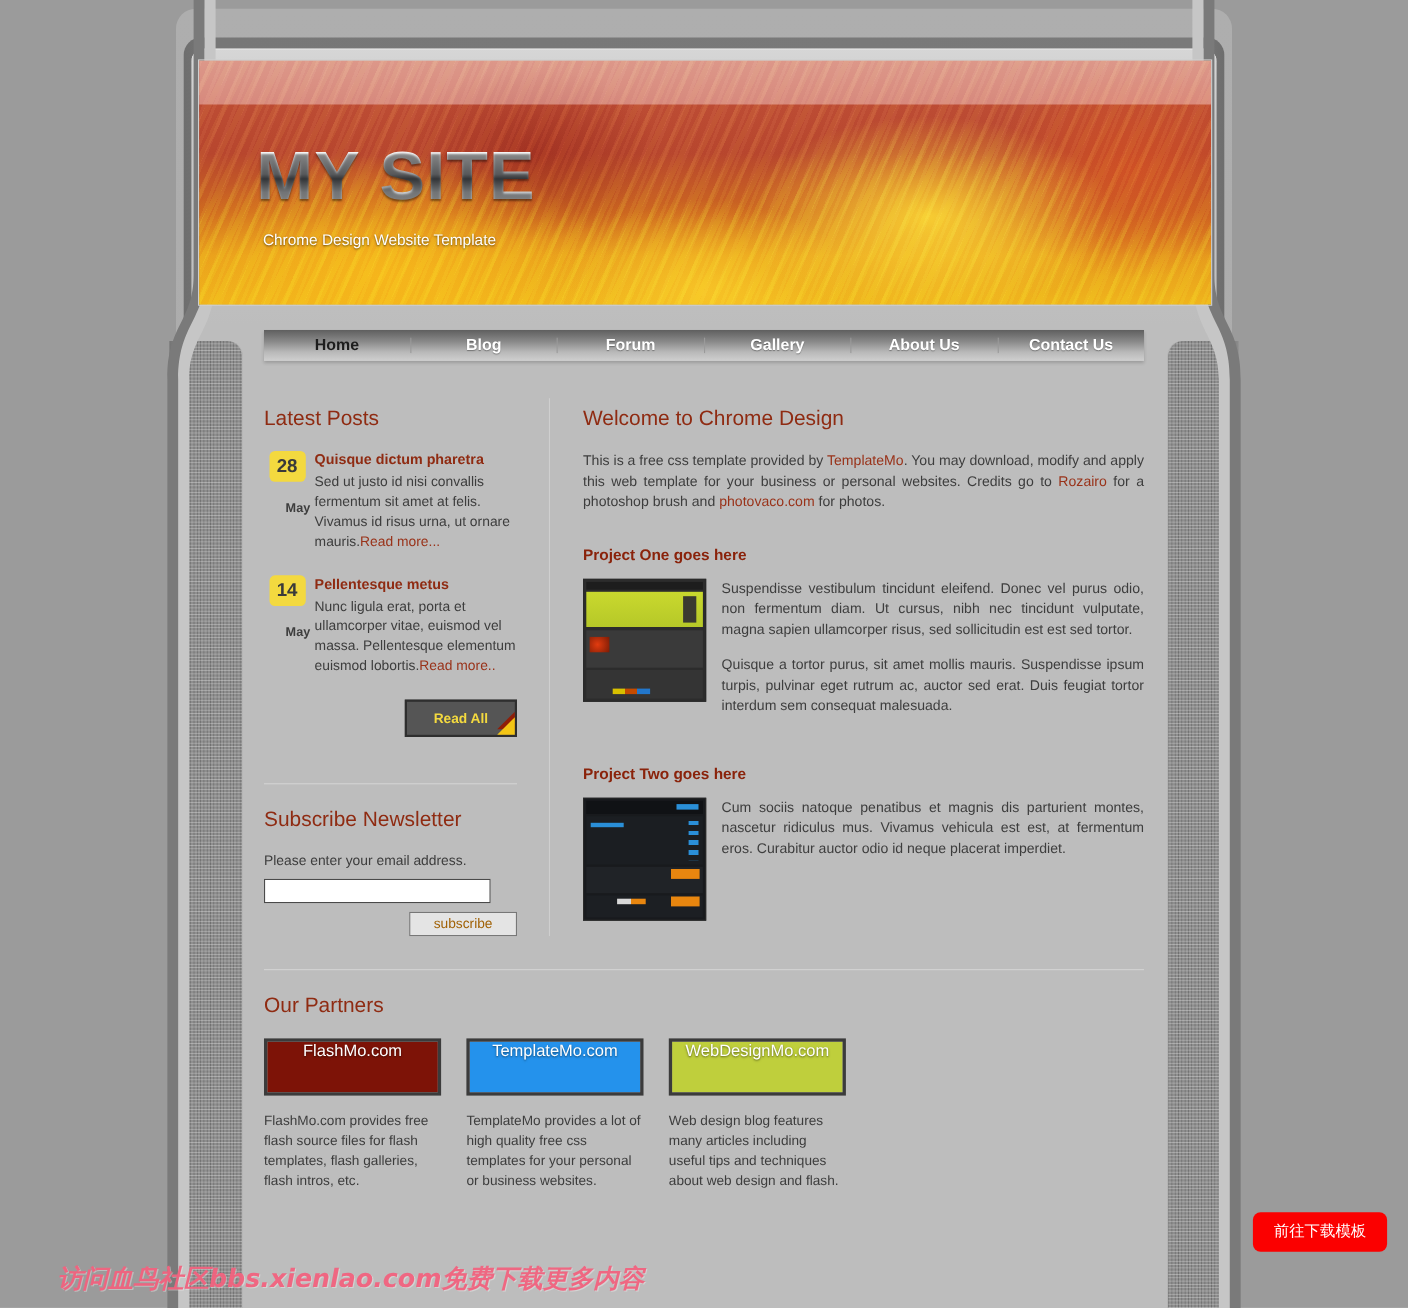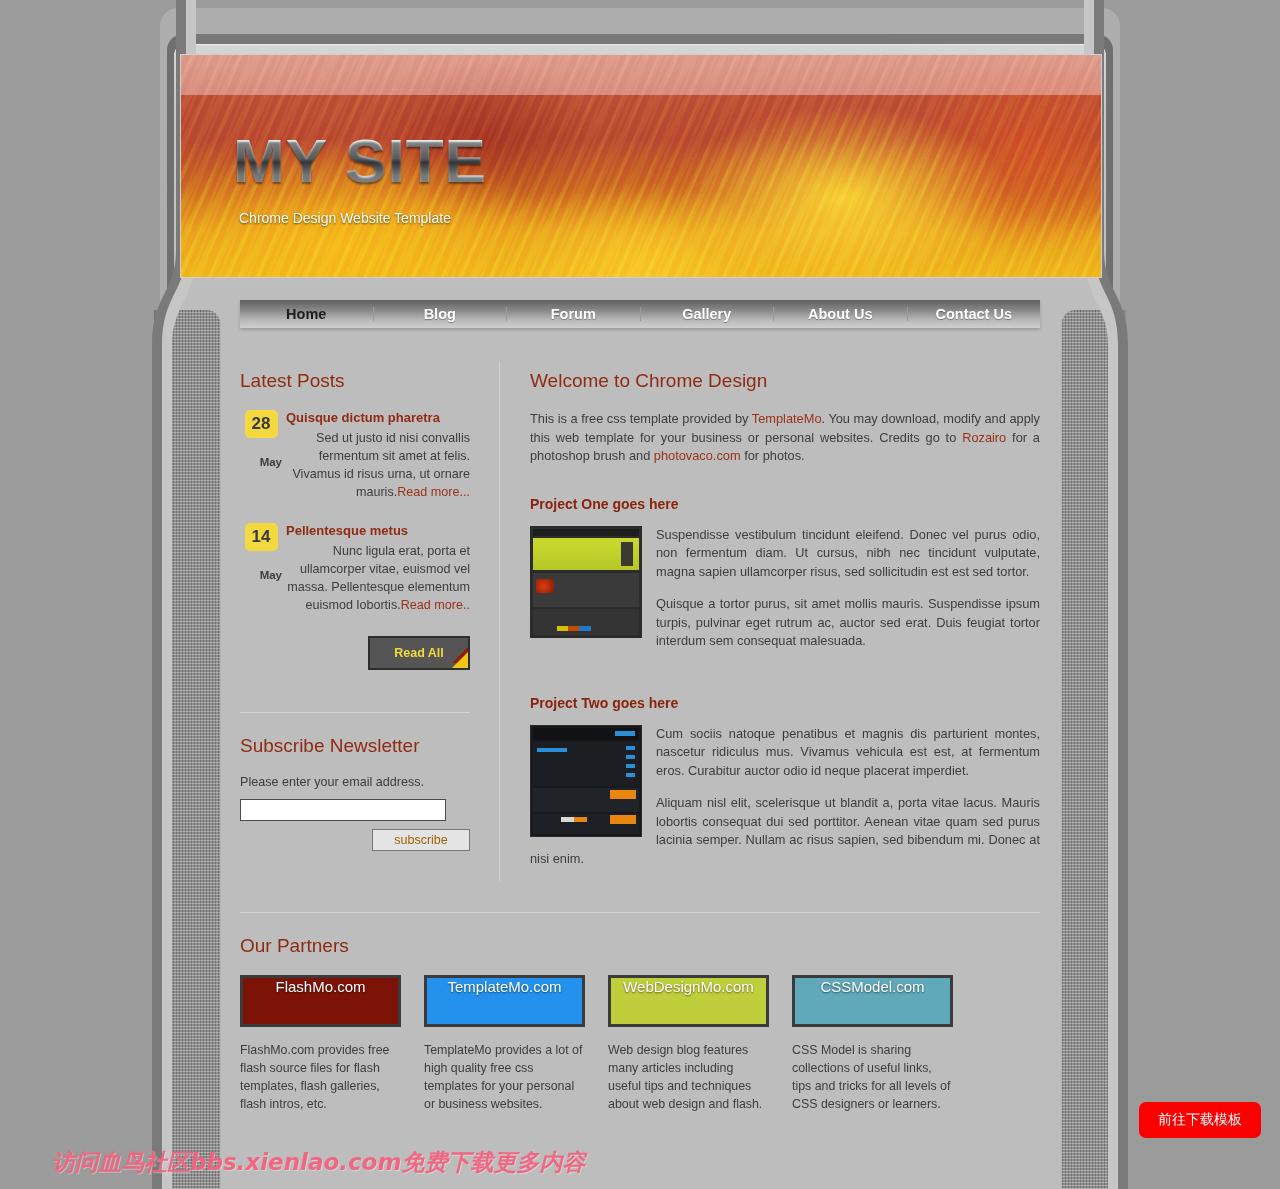--- a/index.html
+++ b/index.html
@@ -116,21 +116,21 @@
 
   .post{display:flex;margin-bottom:22px;}
   .post-date{width:42px;flex:0 0 42px;text-align:center;}
   .date-day{
     background:#f3d93f;color:#3a3a3a;font-weight:bold;font-size:17px;
     border-radius:5px;padding:4px 0;width:33px;margin:0 auto;
   }
   .date-mon{color:#3d3d3d;font-weight:bold;font-size:11.5px;margin-top:18px;text-align:right;}
   .post-body{flex:1;padding-left:4px;}
   .post-title{color:#8f2b12;font-weight:bold;font-size:13px;margin-bottom:4px;}
-  .post-text{color:#3d3d3d;font-size:12.6px;line-height:18px;text-align:right;}
+  .post-text{color:#3d3d3d;font-size:12.6px;line-height:18px;}
   .post-text a{color:#993219;text-decoration:none;}
 
   #readall-wrap{text-align:right;margin-top:10px;}
   #readall{
     display:inline-block;position:relative;width:98px;
     background:#555;color:#f3d93f;font-weight:bold;font-size:12.5px;
     text-align:center;padding:8px 0;border:2px solid #2e2e2e;cursor:pointer;
   }
   #readall::after{
     content:"";position:absolute;right:0;bottom:0;width:0;height:0;
@@ -318,21 +318,20 @@
       <h3 class="proj">Project Two goes here</h3>
       <div class="proj-row">
         <div class="thumb" id="thumb-two">
           <div class="u-head"></div>
             <div class="u-hero"></div>
             <div class="u-mid"></div>
             <div class="u-bot"></div>
             <div class="u-chip"></div>
         </div>
         <p class="body-p">Cum sociis natoque penatibus et magnis dis parturient montes, nascetur ridiculus mus. Vivamus vehicula est est, at fermentum eros. Curabitur auctor odio id neque placerat imperdiet.</p>
-        <p class="body-p">Aliquam nisl elit, scelerisque ut blandit a, porta vitae lacus. Mauris lobortis consequat dui sed porttitor. Aenean vitae quam sed purus lacinia semper. Nullam ac risus sapien, sed bibendum mi. Donec at nisi enim.</p>
       </div>
     </div>
   </div>
 
   <div id="partners-rule"></div>
   <h2 class="sec">Our Partners</h2>
   <div id="partners">
       <div class="partner">
         <div class="pbanner" style="background:linear-gradient(to bottom,#7d1307,#7d1307);">
           <span>FlashMo.com</span>
@@ -344,23 +343,17 @@
           <span>TemplateMo.com</span>
         </div>
         <div class="pdesc">TemplateMo provides a lot of high quality free css templates for your personal or business websites.</div>
       </div>
       <div class="partner">
         <div class="pbanner" style="background:linear-gradient(to bottom,#bfcf3c,#bfcf3c);">
           <span>WebDesignMo.com</span>
         </div>
         <div class="pdesc">Web design blog features many articles including useful tips and techniques about web design and flash.</div>
       </div>
-      <div class="partner">
-        <div class="pbanner" style="background:linear-gradient(to bottom,#5fa9bb,#5fa9bb);">
-          <span>CSSModel.com</span>
-        </div>
-        <div class="pdesc">CSS Model is sharing collections of useful links, tips and tricks for all levels of CSS designers or learners.</div>
-      </div>
     </div>
 </div>
 
 <div id="watermark">访问血鸟社区bbs.xienlao.com免费下载更多内容</div>
 <button id="dl-btn">前往下载模板</button>
 
 </body></html>

